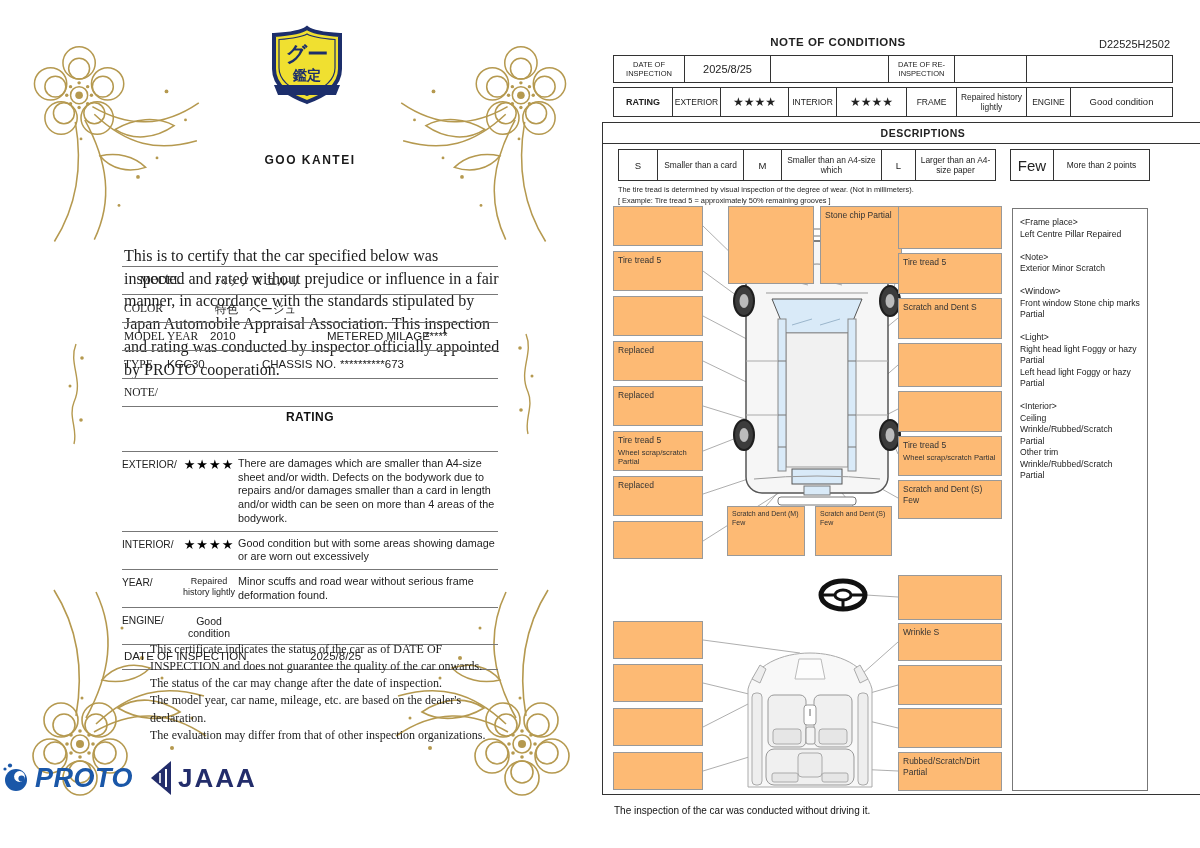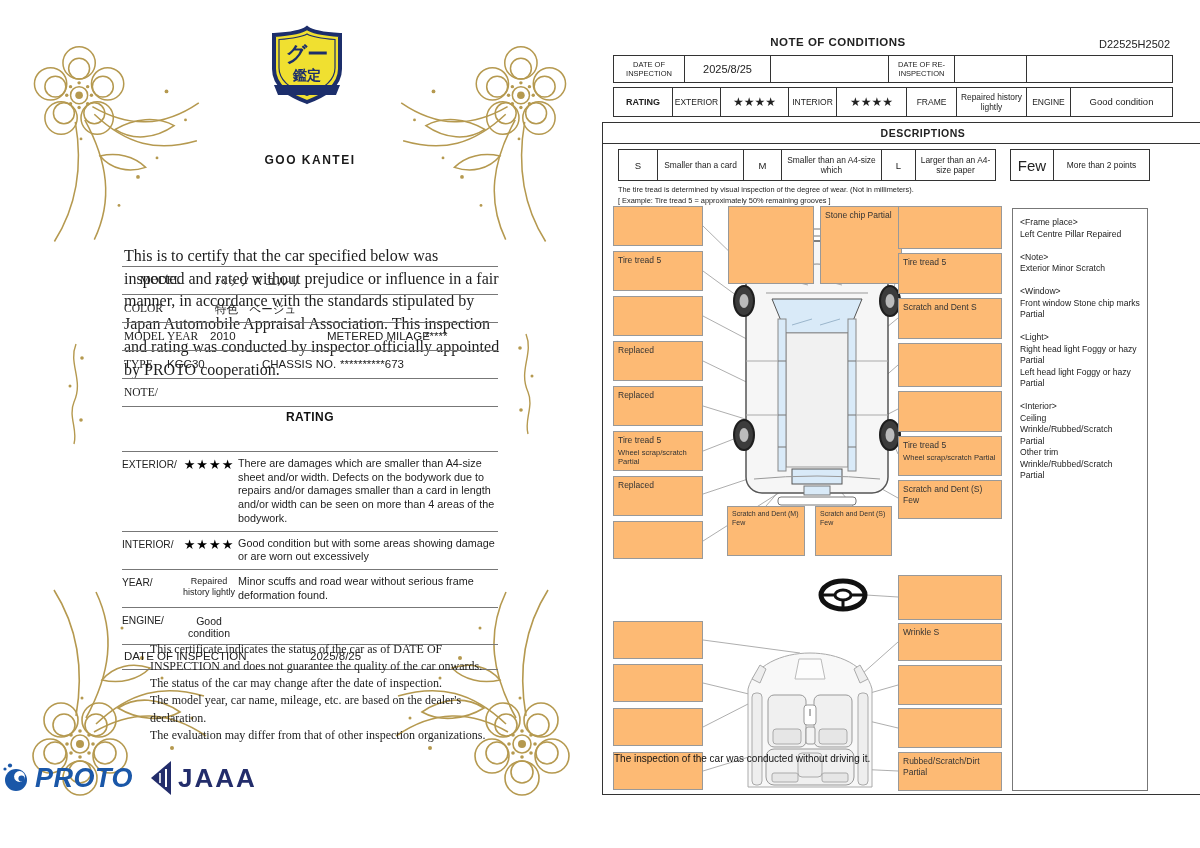--- a/index.html
+++ b/index.html
@@ -60,21 +60,21 @@
   .deschead{height:20px;line-height:20px;text-align:center;font-weight:bold;
             font-size:10.5px;border-bottom:1.5px solid #333;letter-spacing:.5px;}
   .tnote{position:absolute;left:15px;font-size:7.4px;color:#222;line-height:1.5;}
   .nbox{position:absolute;border:1px solid #999;background:#fdba74;box-sizing:border-box;
         padding:3px 4px;font-size:8.5px;color:#333;line-height:1.25;}
   .nbox .l2{display:block;font-size:7.6px;margin-top:2px;}
   .tiny{font-size:7px;}
   .notesPanel{position:absolute;left:409px;top:85px;width:136px;height:583px;
               border:1px solid #777;box-sizing:border-box;padding:8px 7px;
               font-size:8.6px;line-height:1.34;color:#222;white-space:pre-line;}
-  .rp-footer{position:absolute;left:14px;top:753px;font-size:10px;color:#111;}
+  .rp-footer{position:absolute;left:14px;top:805px;font-size:10px;color:#111;}
   svg text{font-family:"DejaVu Sans",sans-serif;}
 </style>
 </head>
 <body>
 
 <svg width="0" height="0" style="position:absolute">
   <defs>
     <g id="flourish" fill="none" stroke="#b5994f" stroke-width="1.6">
       <circle cx="58" cy="30" r="17"></circle>
         <circle cx="28" cy="52" r="17"></circle>

